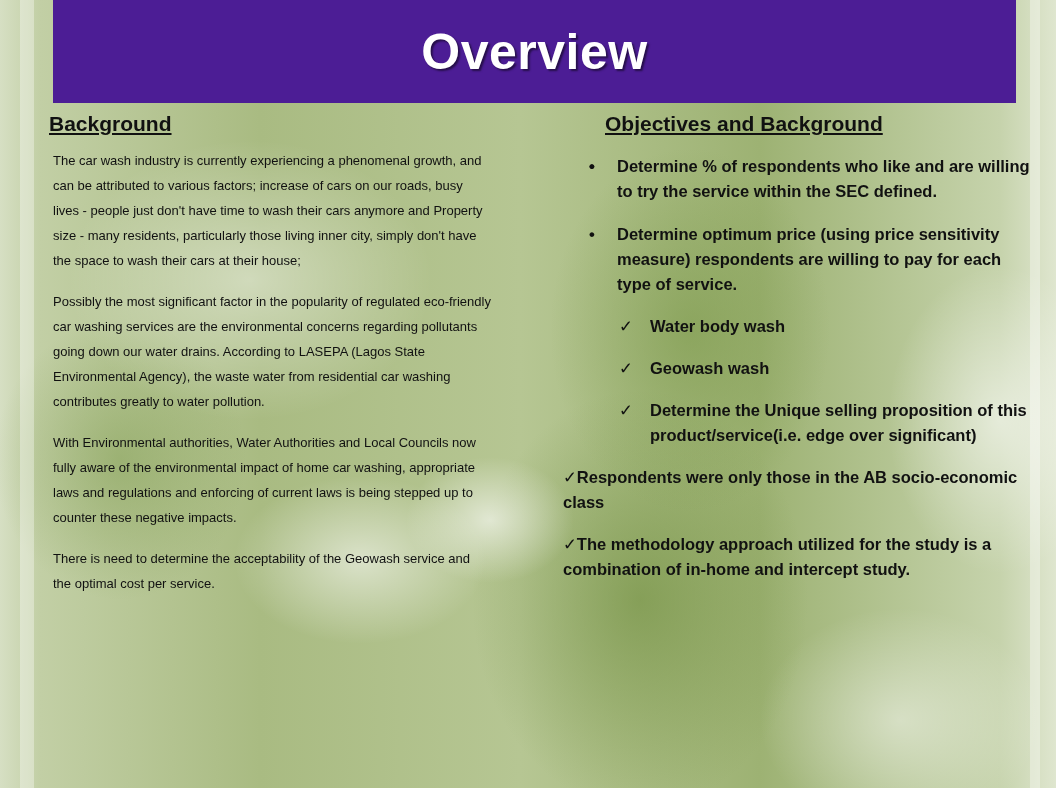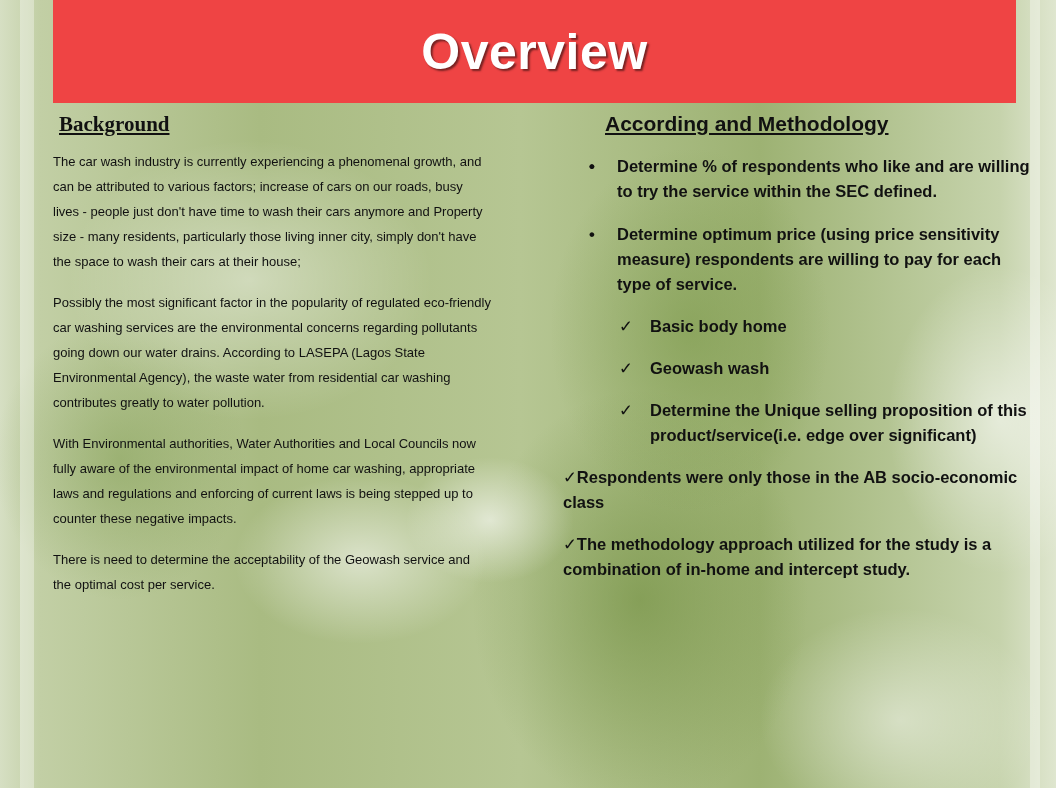--- a/index.html
+++ b/index.html
@@ -18,35 +18,35 @@
         radial-gradient(ellipse 200px 260px at 690px 330px, rgba(120,150,70,0.55), rgba(120,150,70,0) 70%),
         radial-gradient(ellipse 240px 300px at 640px 600px, rgba(110,140,60,0.6), rgba(110,140,60,0) 70%),
         radial-gradient(ellipse 160px 220px at 1000px 420px, rgba(255,255,255,0.55), rgba(255,255,255,0) 70%),
         radial-gradient(ellipse 200px 160px at 900px 720px, rgba(255,255,255,0.45), rgba(255,255,255,0) 70%),
         radial-gradient(ellipse 180px 200px at 120px 460px, rgba(120,150,70,0.45), rgba(120,150,70,0) 70%),
         linear-gradient(90deg, #d6dfc3 0px, #c2cfa5 40px, #a9bb82 260px, #b6c693 520px, #9db273 760px, #c6d3ac 1000px, #dfe6cf 1056px);
     }
     .stripe { position:absolute; top:0; bottom:0; background: rgba(255,255,255,0.35); }
     .header {
       position: absolute; left: 53px; top: 0; width: 963px; height: 103px;
-      background: #ef4444;
+      background: #4c1d95;
       display: flex; align-items: center; justify-content: center;
     }
     .header h1 {
       margin: 0; color: #fff; font-size: 50px; font-weight: bold;
       text-shadow: 2px 2px 2px rgba(0,0,0,0.5);
       letter-spacing: 0.5px;
     }
     .col-left { position: absolute; left: 37px; top: 112px; width: 470px; }
     .col-right { position: absolute; left: 563px; top: 112px; width: 470px; }
     h2 {
       margin: 0; font-size: 21px; font-weight: bold; text-decoration: underline;
       color: #111;
     }
-    .col-left h2 { margin-left: 22px; font-family: Liberation Serif, serif; }
+    .col-left h2 { margin-left: 12px; }
     .col-right h2 { margin-left: 42px; }
     p { margin: 16px; font-size: 13px; font-weight: normal; line-height: 25px; }
     .col-left p.first { margin-top: 12px; }
     .col-left p + p { margin-top: 15px; }
     .intro { margin-top: 14px; }
     ul.bullets { list-style: none; margin: 0; padding: 0; }
     ul.bullets li { position: relative; padding-left: 54px; font-size: 16.5px; font-weight: bold; line-height: 25px; margin-top: 18px; }
     ul.bullets li .mark { position: absolute; left: 26px; top: 0; }
     ul.checks { list-style: none; margin: 0; padding: 0; }
     ul.checks li { position: relative; padding-left: 87px; font-size: 16.5px; font-weight: bold; line-height: 25px; margin-top: 17px; }
@@ -67,40 +67,40 @@
 
 <div class="col-left">
   <h2>Background</h2>
   <p class="first">The car wash industry is currently experiencing a phenomenal growth, and can be attributed to various factors;  increase of cars on our roads, busy lives - people just don't have time to wash their cars anymore and Property size - many residents, particularly those living inner city, simply don't have the space to wash their cars at their house;</p>
   <p>Possibly the most significant factor in the popularity of regulated eco-friendly car washing services are the environmental concerns regarding pollutants going down our water drains. According to LASEPA (Lagos State Environmental Agency), the waste water from residential car washing contributes greatly to water pollution.</p>
   <p>With Environmental authorities, Water Authorities and Local Councils now fully aware of the environmental impact of home car washing, appropriate laws and regulations and enforcing of current laws is being stepped up to counter these negative impacts.</p>
   <p>There is need to determine the acceptability of the Geowash service and the optimal cost per service.</p>
 </div>
 
 <div class="col-right">
-  <h2>According and Methodology</h2>
+  <h2>Objectives and Background</h2>
 
   <ul class="bullets">
     <li>
       <span class="mark">•</span>
     </li>
     <li>
       <span class="mark">•</span>
       <span>Determine % of respondents who like and are willing to try the service within the SEC defined.</span>
     </li>
     <li>
       <span class="mark">•</span>
       <span>Determine optimum price (using price sensitivity measure) respondents are willing to pay for each type of service.</span>
     </li>
   </ul>
 
   <ul class="checks">
     <li>
       <span class="mark">✓</span>
-      <span>Basic body home</span>
+      <span>Water body wash</span>
     </li>
     <li>
       <span class="mark">✓</span>
       <span>Geowash wash</span>
     </li>
     <li>
       <span class="mark">✓</span>
       <span>Determine the Unique selling proposition of this product/service(i.e. edge over significant)</span>
     </li>
   </ul>

